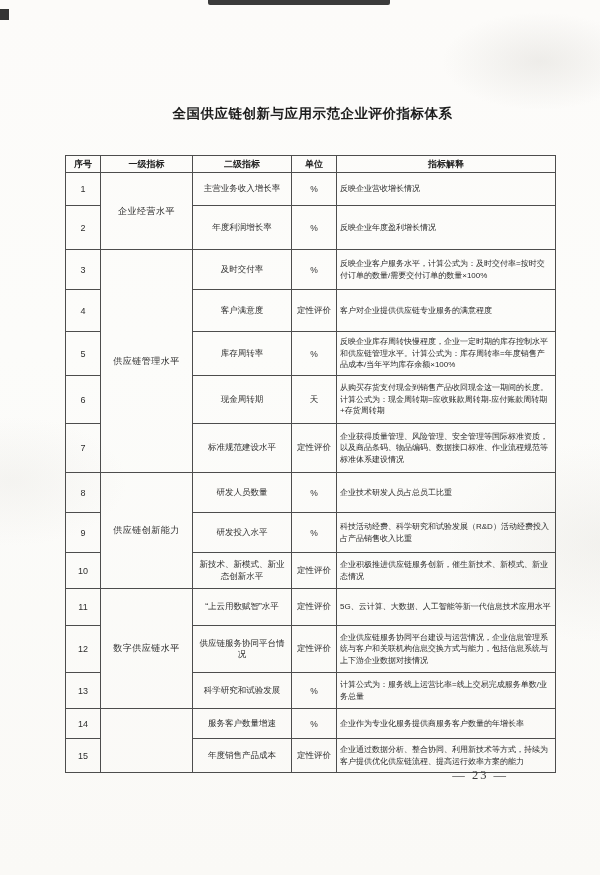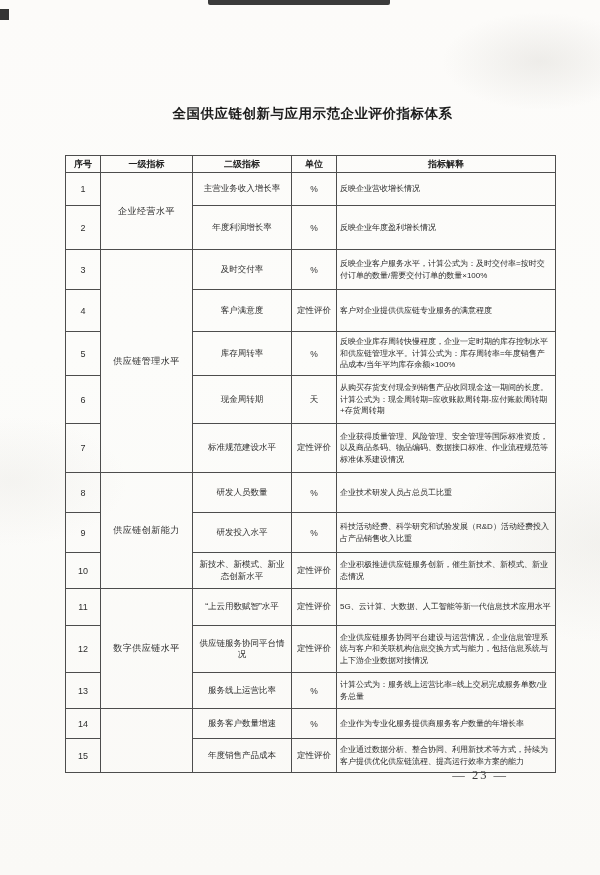--- a/index.html
+++ b/index.html
@@ -157,21 +157,21 @@
       <td class="exp">5G、云计算、大数据、人工智能等新一代信息技术应用水平</td>
     </tr>
     <tr style="height:47px;">
       <td class="no">12</td>
       <td class="l2">供应链服务协同平台情况</td>
       <td class="unit">定性评价</td>
       <td class="exp">企业供应链服务协同平台建设与运营情况，企业信息管理系统与客户和关联机构信息交换方式与能力，包括信息系统与上下游企业数据对接情况</td>
     </tr>
     <tr style="height:36px;">
       <td class="no">13</td>
-      <td class="l2">服务线上运营比率</td>
+      <td class="l2">科学研究和试验发展</td>
       <td class="unit">%</td>
       <td class="exp">计算公式为：服务线上运营比率=线上交易完成服务单数/业务总量</td>
     </tr>
 
     <tr style="height:30px;">
       <td class="no">14</td>
       <td class="l1" rowspan="2"></td>
       <td class="l2">服务客户数量增速</td>
       <td class="unit">%</td>
       <td class="exp">企业作为专业化服务提供商服务客户数量的年增长率</td>

